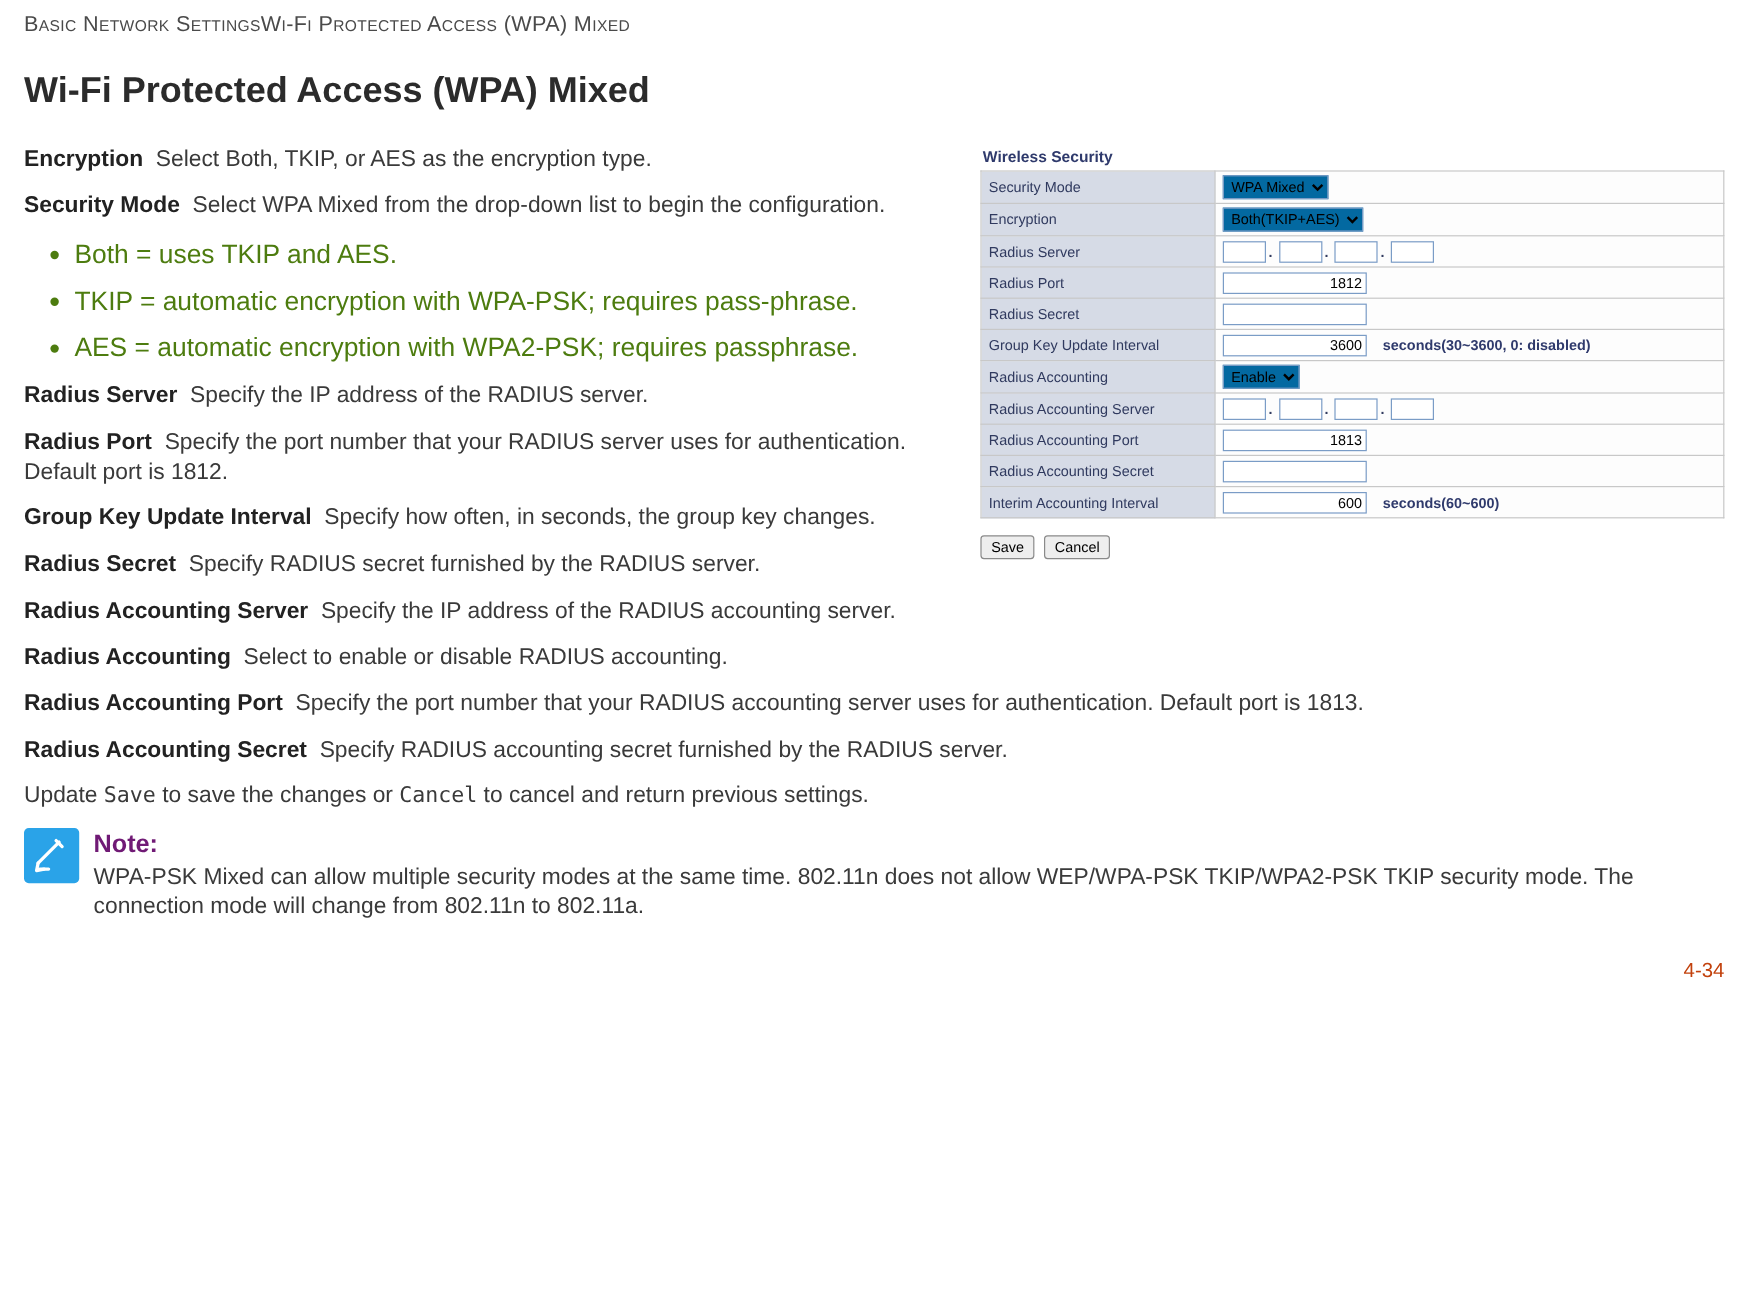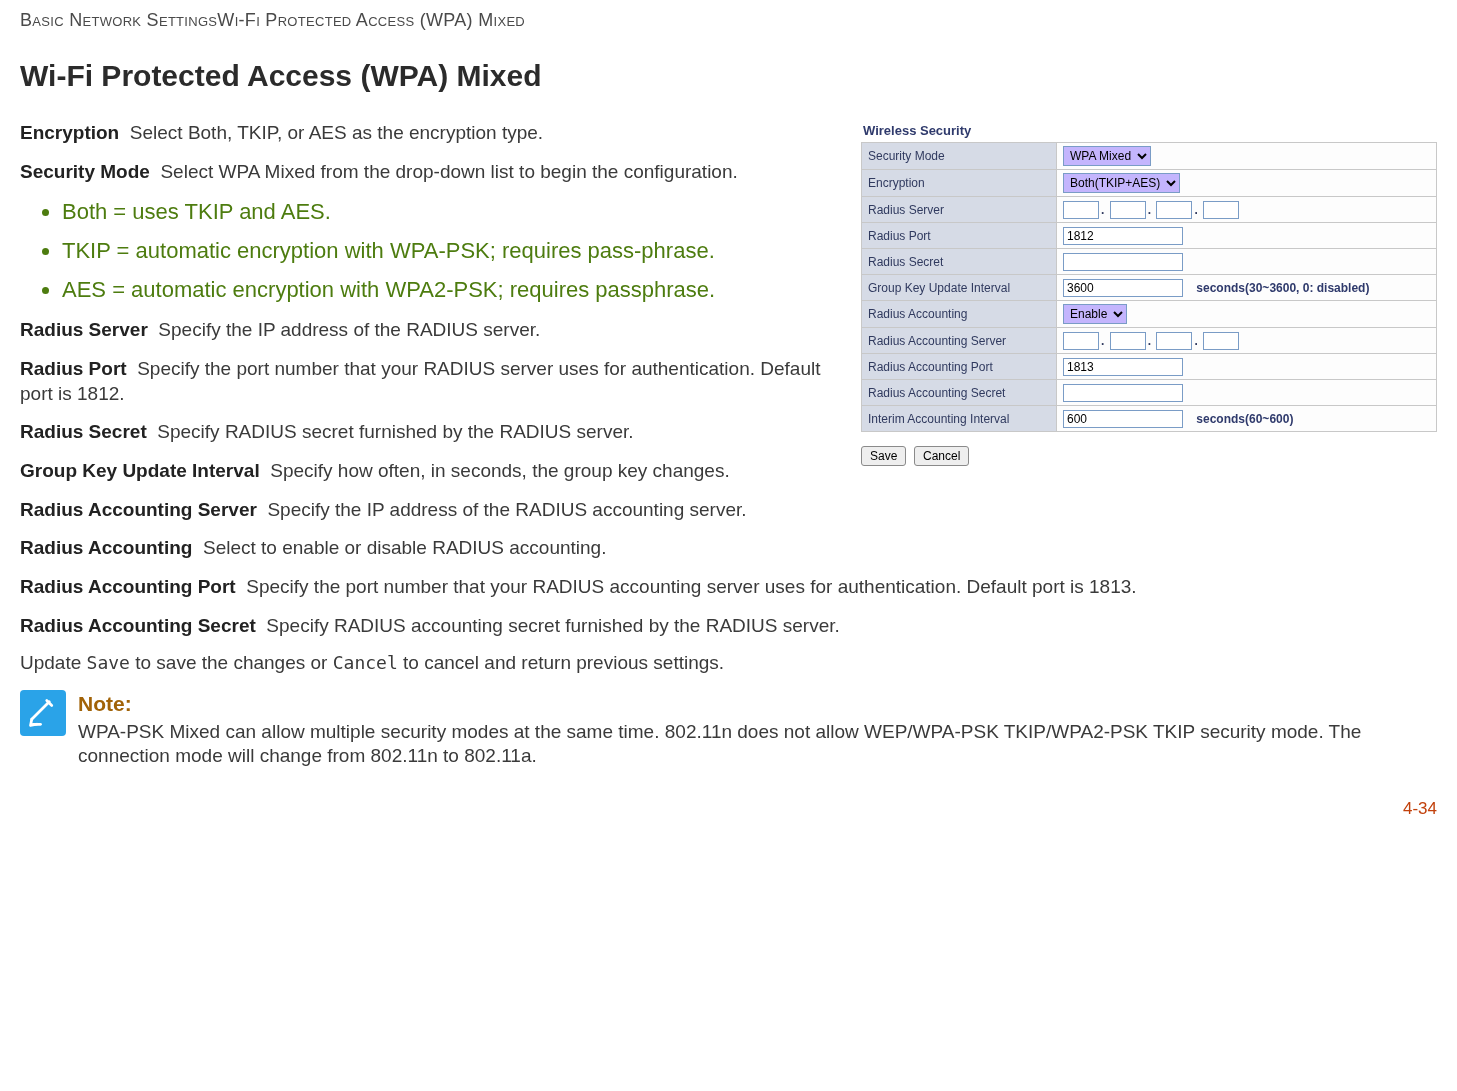--- a/index.html
+++ b/index.html
@@ -23,21 +23,21 @@
     font-weight: bold;
     font-size: 30px;
     color: #2b2b2b;
     margin-bottom: 28px;
   }
   .main-layout {
     display: block;
   }
   .screenshot-panel {
     float: right;
-    width: 576px;
+    width: 620px;
     margin-left: 20px;
     margin-bottom: 8px;
     font-family: Tahoma, sans-serif;
     font-size: 13px;
     color: #2f3a6c;
   }
   .panel-title {
     font-weight: bold;
     color: #2f3a6c;
     font-size: 13px;
@@ -61,30 +61,31 @@
     font-weight: normal;
   }
   .panel-table td.val {
     background: #fdfdfd;
     color: #303a5f;
   }
   .sel {
     font-family: Tahoma, sans-serif;
     font-size: 12px;
     border: 1px solid #7a9cc6;
-    background: #c4b5fd;
+    background: #0369a1;
     padding: 1px 2px;
   }
   .txt {
     font-family: Tahoma, sans-serif;
     font-size: 12px;
     border: 1px solid #7a9cc6;
     padding: 1px 3px;
     width: 70px;
     background: #fff;
+    text-align: right;
   }
   .txt.small { width: 36px; }
   .btn {
     font-family: Tahoma, sans-serif;
     font-size: 12px;
     border: 1px solid #8a8a8a;
     background: #eee;
     padding: 2px 8px;
     border-radius: 3px;
     margin-right: 4px;
@@ -117,21 +118,21 @@
     width: 46px; height: 46px;
     background: #2aa3e8;
     border-radius: 4px;
     display: flex;
     align-items: center;
     justify-content: center;
     flex-shrink: 0;
   }
   .note-icon svg { width: 30px; height: 30px; }
   .note-body { font-size: 19px; color: #3a3a3a; line-height: 1.3; }
-  .note-title { font-weight: bold; font-size: 21px; color: #a16207; margin-bottom: 2px; }
+  .note-title { font-weight: bold; font-size: 21px; color: #701a75; margin-bottom: 2px; }
 
   .footer {
     text-align: right;
     font-size: 17px;
     color: #c2410c;
     margin-top: 30px;
   }
   .clearfix::after { content: ""; display: table; clear: both; }
 </style>
 </head>
@@ -258,27 +259,27 @@
     <span class="term">Radius Server</span>&nbsp;
     <span>Specify the IP address of the RADIUS server.</span>
   </div>
 
   <div class="def-block">
     <span class="term">Radius Port</span>&nbsp;
     <span>Specify the port number that your RADIUS server uses for authentication. Default port is 1812.</span>
   </div>
 
   <div class="def-block">
+    <span class="term">Group Key Update Interval</span>&nbsp;
+    <span>Specify how often, in seconds, the group key changes.</span>
+  </div>
+
+  <div class="def-block">
     <span class="term">Radius Secret</span>&nbsp;
     <span>Specify RADIUS secret furnished by the RADIUS server.</span>
-  </div>
-
-  <div class="def-block">
-    <span class="term">Group Key Update Interval</span>&nbsp;
-    <span>Specify how often, in seconds, the group key changes.</span>
   </div>
 
   <div class="def-block">
     <span class="term">Radius Accounting Server</span>&nbsp;
     <span>Specify the IP address of the RADIUS accounting server.</span>
   </div>
 
   <div class="def-block">
     <span class="term">Radius Accounting</span>&nbsp;
     <span>Select to enable or disable RADIUS accounting.</span>

